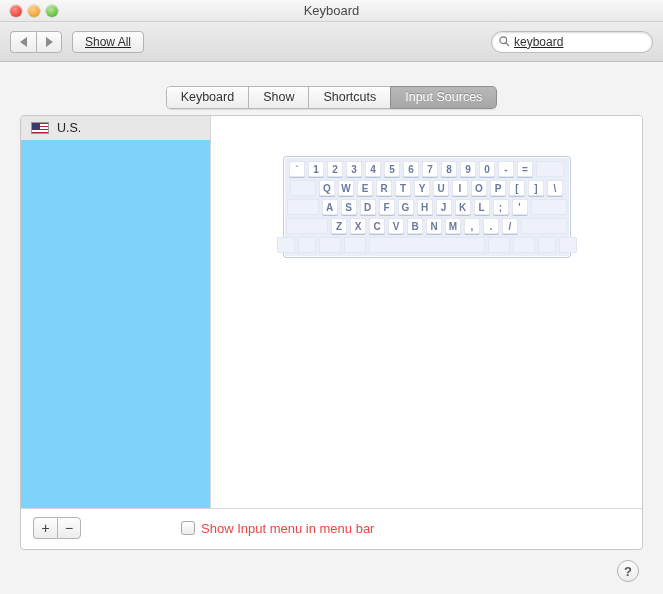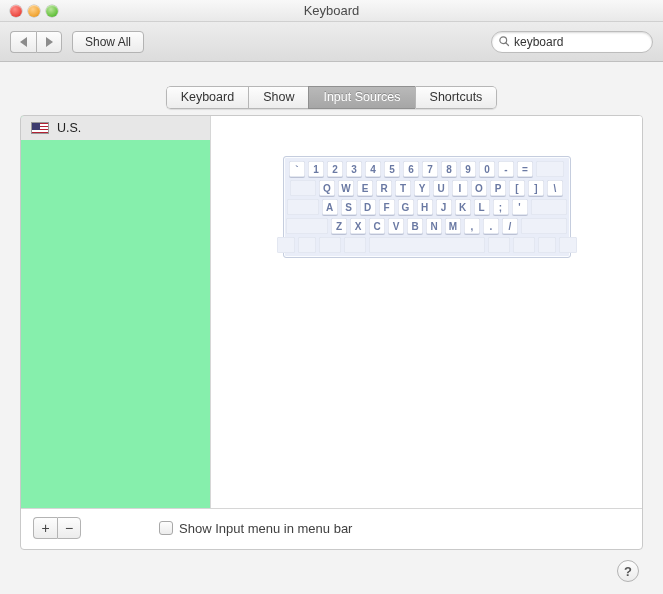--- a/index.html
+++ b/index.html
@@ -34,20 +34,21 @@
     font-size: 13px; color: #4a4a4a; pointer-events: none;
   }
   
   .toolbar {
     height: 40px;
     background: linear-gradient(#ededed, #dcdcdc);
     border-bottom: 1px solid #bfbfbf;
     display: flex; align-items: center;
     padding: 0 10px;
     gap: 10px;
+    text-decoration: underline;
   }
   .nav-group { display: flex; }
   .seg-btn {
     height: 22px; width: 26px;
     background: linear-gradient(#fdfdfd, #ececec);
     border: 1px solid #b3b3b3;
     display: flex; align-items: center; justify-content: center;
     color: #888; font-size: 11px;
   }
   .seg-btn:first-child { border-radius: 4px 0 0 4px; border-right: none;}
@@ -112,21 +113,21 @@
     overflow: hidden;
   }
   .split {
     flex: 1;
     display: flex;
     overflow: hidden;
   }
   .sourcelist {
     width: 190px;
     border-right: 1px solid #d6d6d6;
-    background: #86efac;
+    background: #7dd3fc;
     overflow: auto;
   }
   .sourcelist .row {
     height: 24px;
     display: flex; align-items: center;
     padding: 0 10px;
     gap: 8px;
     font-size: 12.5px;
     background: #e7e7e7;
   }
@@ -186,23 +187,23 @@
     width: 24px; height: 22px;
     background: linear-gradient(#fdfdfd, #ececec);
     border: 1px solid #b3b3b3;
     display: flex; align-items: center; justify-content: center;
     font-size: 14px; color: #444;
     font-weight: 400;
   }
   .sq:first-child { border-radius: 4px 0 0 4px; border-right: none; }
   .sq:last-child  { border-radius: 0 4px 4px 0; }
   .checkbox-wrap {
-    margin-left: 78px;
+    margin-left: 100px;
     display: flex; align-items: flex-start; gap: 6px;
-    font-size: 13px; color: #404040;
+    font-size: 13px; color: #ef4444;
   }
   .checkbox {
     width: 14px; height: 14px;
     background: linear-gradient(#fdfdfd,#ececec);
     border: 1px solid #a8a8a8;
     border-radius: 3px;
   }
   .help-row {
     display: flex; justify-content: flex-end;
     padding: 10px 4px 0 0;
@@ -251,22 +252,22 @@
 
   </div>
 </div>
 
 <div class="content">
 
   <div class="tabs">
     <div class="tabbar" id="tabbar">
         <div class="tab">Keyboard</div>
         <div class="tab">Show</div>
+        <div class="tab">Shortcuts</div>
         <div class="tab active">Input Sources</div>
-        <div class="tab">Shortcuts</div>
       </div>
   </div>
 
   <div class="panel">
     <div class="split">
       <div class="sourcelist" id="sourcelist">
           <div class="row">
             <span class="flag"></span>
             <span>U.S.</span>
           </div>

